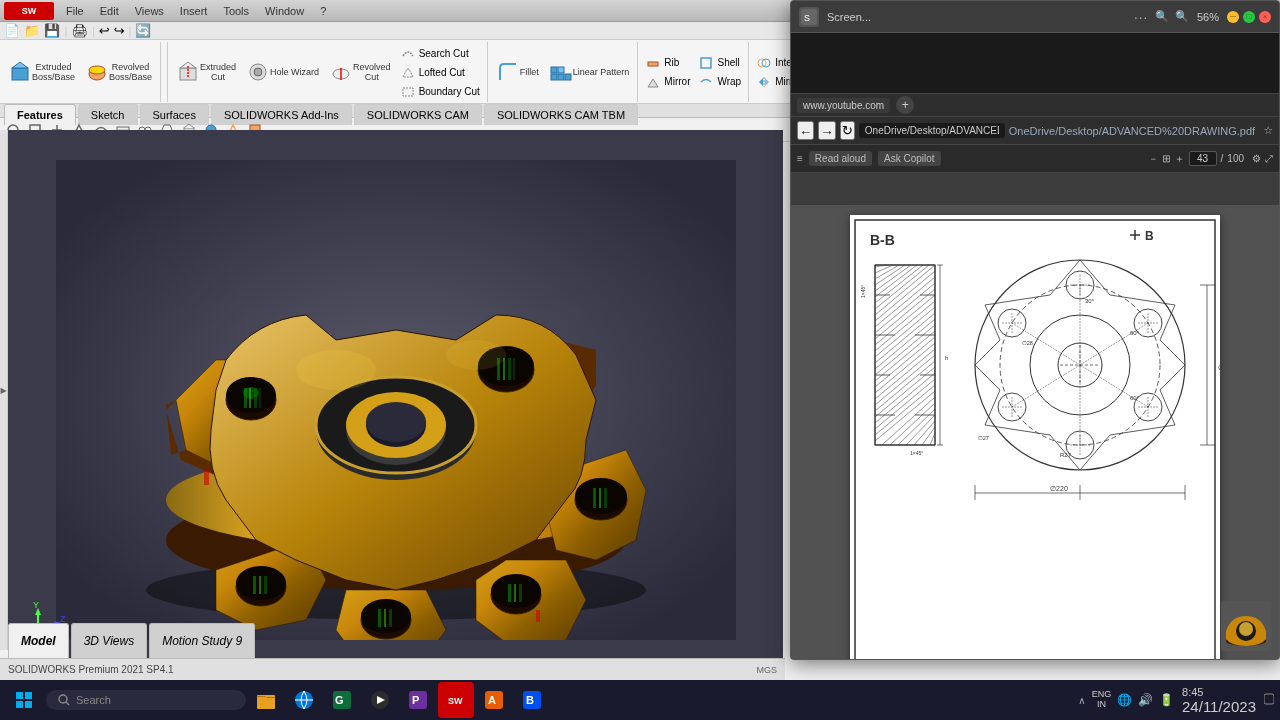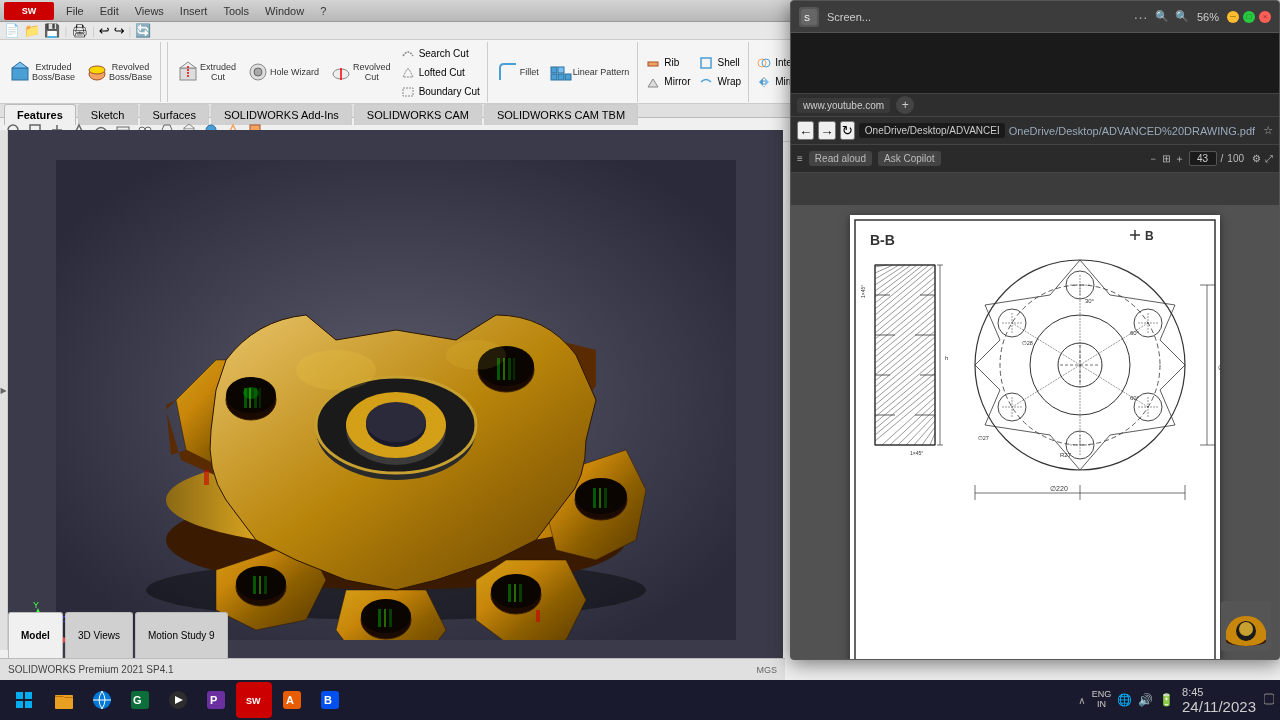--- a/index.html
+++ b/index.html
@@ -90,21 +90,21 @@
     #search-box span { color: #888; font-size: 11px; }
     .taskbar-icon { width: 36px; height: 36px; display: flex; align-items: center; justify-content: center; cursor: pointer; border-radius: 4px; }
     #taskbar-right { margin-left: auto; display: flex; align-items: center; gap: 8px; }
     #taskbar-time { color: #ccc; font-size: 11px; text-align: right; }
 
     
     #status-bar { position: absolute; bottom: 40px; left: 0; width: 785px; height: 22px; background: #e0e0e0; border-top: 1px solid #bbb; display: flex; align-items: center; padding: 0 8px; font-size: 10px; color: #444; gap: 8px; }
 
     
     #bottom-tabs { position: absolute; bottom: 62px; left: 8px; display: flex; gap: 2px; }
-    .bottom-tab { padding: 17px 12px; font-size: 10px; background: #d0d0d0; border: 1px solid #bbb; border-bottom: none; border-radius: 3px 3px 0 0; cursor: pointer; }
+    .bottom-tab { padding: 10px 12px; font-size: 12px; background: #d0d0d0; border: 1px solid #bbb; border-bottom: none; border-radius: 3px 3px 0 0; cursor: pointer; font-style: italic; }
     .bottom-tab.active { background: #f0f0f0; font-weight: bold; }
 
     
     #model-svg { width: 680px; height: 480px; }
 
     
     .sw-taskbar { background: #cc0000; border-radius: 4px; }
 
     
     #sys-tray { display: flex; align-items: center; gap: 6px; color: #ccc; font-size: 10px; }
@@ -821,20 +821,27 @@
   <div id="taskbar">
     <div id="start-btn">
       <svg width="16" height="16">
         <rect x="0" y="0" width="7" height="7" fill="#00adef"></rect>
         <rect x="9" y="0" width="7" height="7" fill="#00adef"></rect>
         <rect x="0" y="9" width="7" height="7" fill="#00adef"></rect>
         <rect x="9" y="9" width="7" height="7" fill="#00adef"></rect>
       </svg>
     </div>
 
+    <div id="search-box">
+      <svg width="12" height="12">
+          <circle cx="5" cy="5" r="4" fill="none" stroke="#888" stroke-width="1.5"></circle>
+          <line x1="8" y1="8" x2="11" y2="11" stroke="#888" stroke-width="1.5"></line>
+        </svg>
+      <span>Search</span>
+    </div>
 
     <div class="taskbar-icon">
       <svg width="22" height="22">
           <rect x="2" y="6" width="18" height="14" rx="1" fill="#e8a020"></rect>
           <path d="M2,8 L2,7 L10,7 L12,9 L20,9 L20,8" fill="#c07000"></path>
         </svg>
     </div>
     <div class="taskbar-icon">
       <svg width="22" height="22">
           <circle cx="11" cy="11" r="9" fill="#0078d7"></circle>

